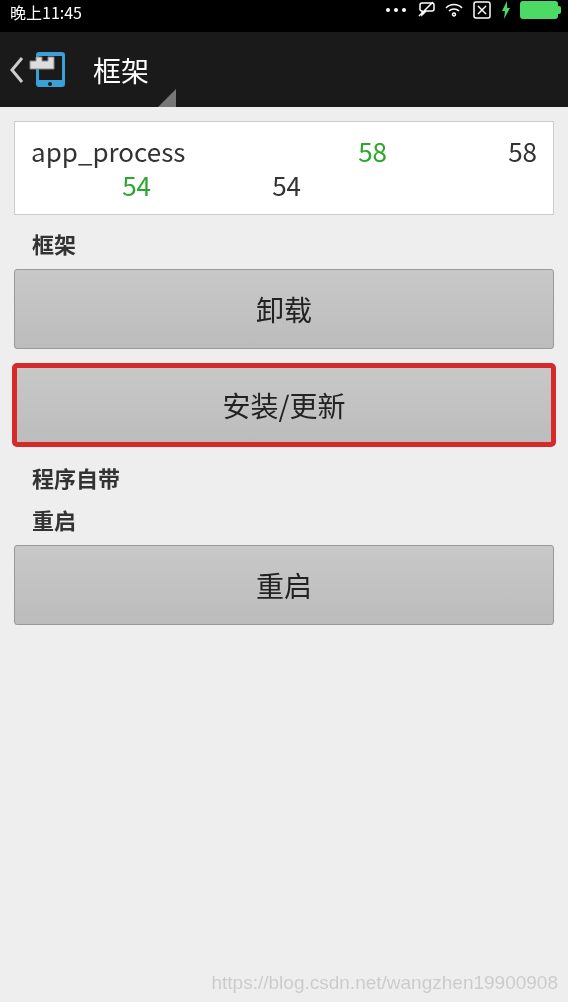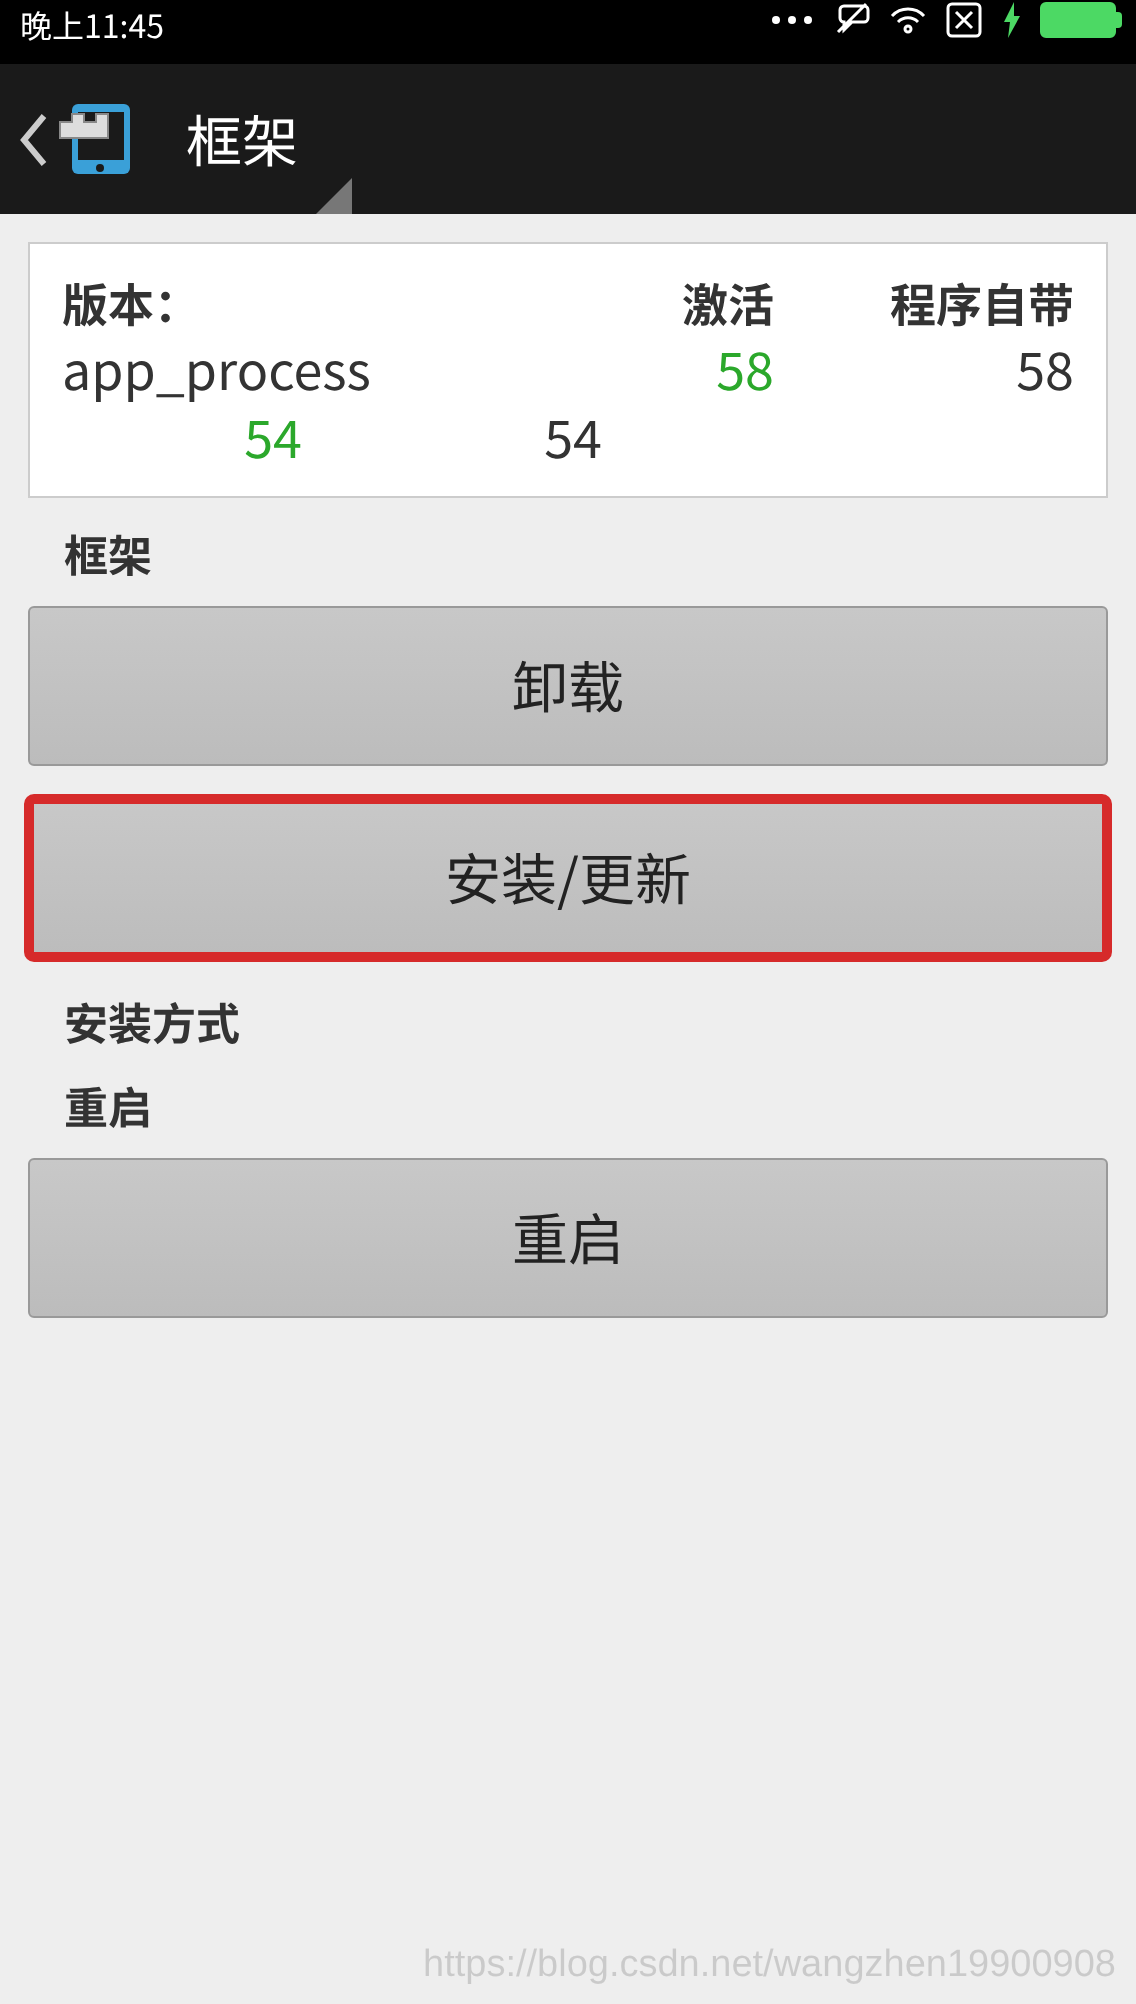--- a/index.html
+++ b/index.html
@@ -211,39 +211,34 @@
       <circle cx="22" cy="37" r="2" fill="#1a1a1a"></circle>
     </svg>
   </div>
   <div class="app-title">框架</div>
   <div class="spinner-corner"></div>
 </div>
 
 <div class="content">
 
   <div class="card">
-    <div class="version-row version-header">
-      <div class="col1">版本：</div>
-      <div class="col2">激活</div>
-      <div class="col3">程序自带</div>
-    </div>
     <div class="version-row">
       <div class="col1">app_process</div>
       <div class="col2 active-val">58</div>
       <div class="col3">58</div>
     </div>
     <div class="version-row">
       <div class="col2 active-val">54</div>
       <div class="col3">54</div>
     </div>
   </div>
 
   <div class="section-label">框架</div>
   <button class="btn">卸载</button>
   <button class="btn btn-highlight">安装/更新</button>
 
-  <div class="section-label">安装方式</div>
+  <div class="section-label">程序自带</div>
 
   <div class="section-label">重启</div>
   <button class="btn">重启</button>
 </div>
 
 <div class="watermark">https://blog.csdn.net/wangzhen19900908</div>
 
 </body></html>

